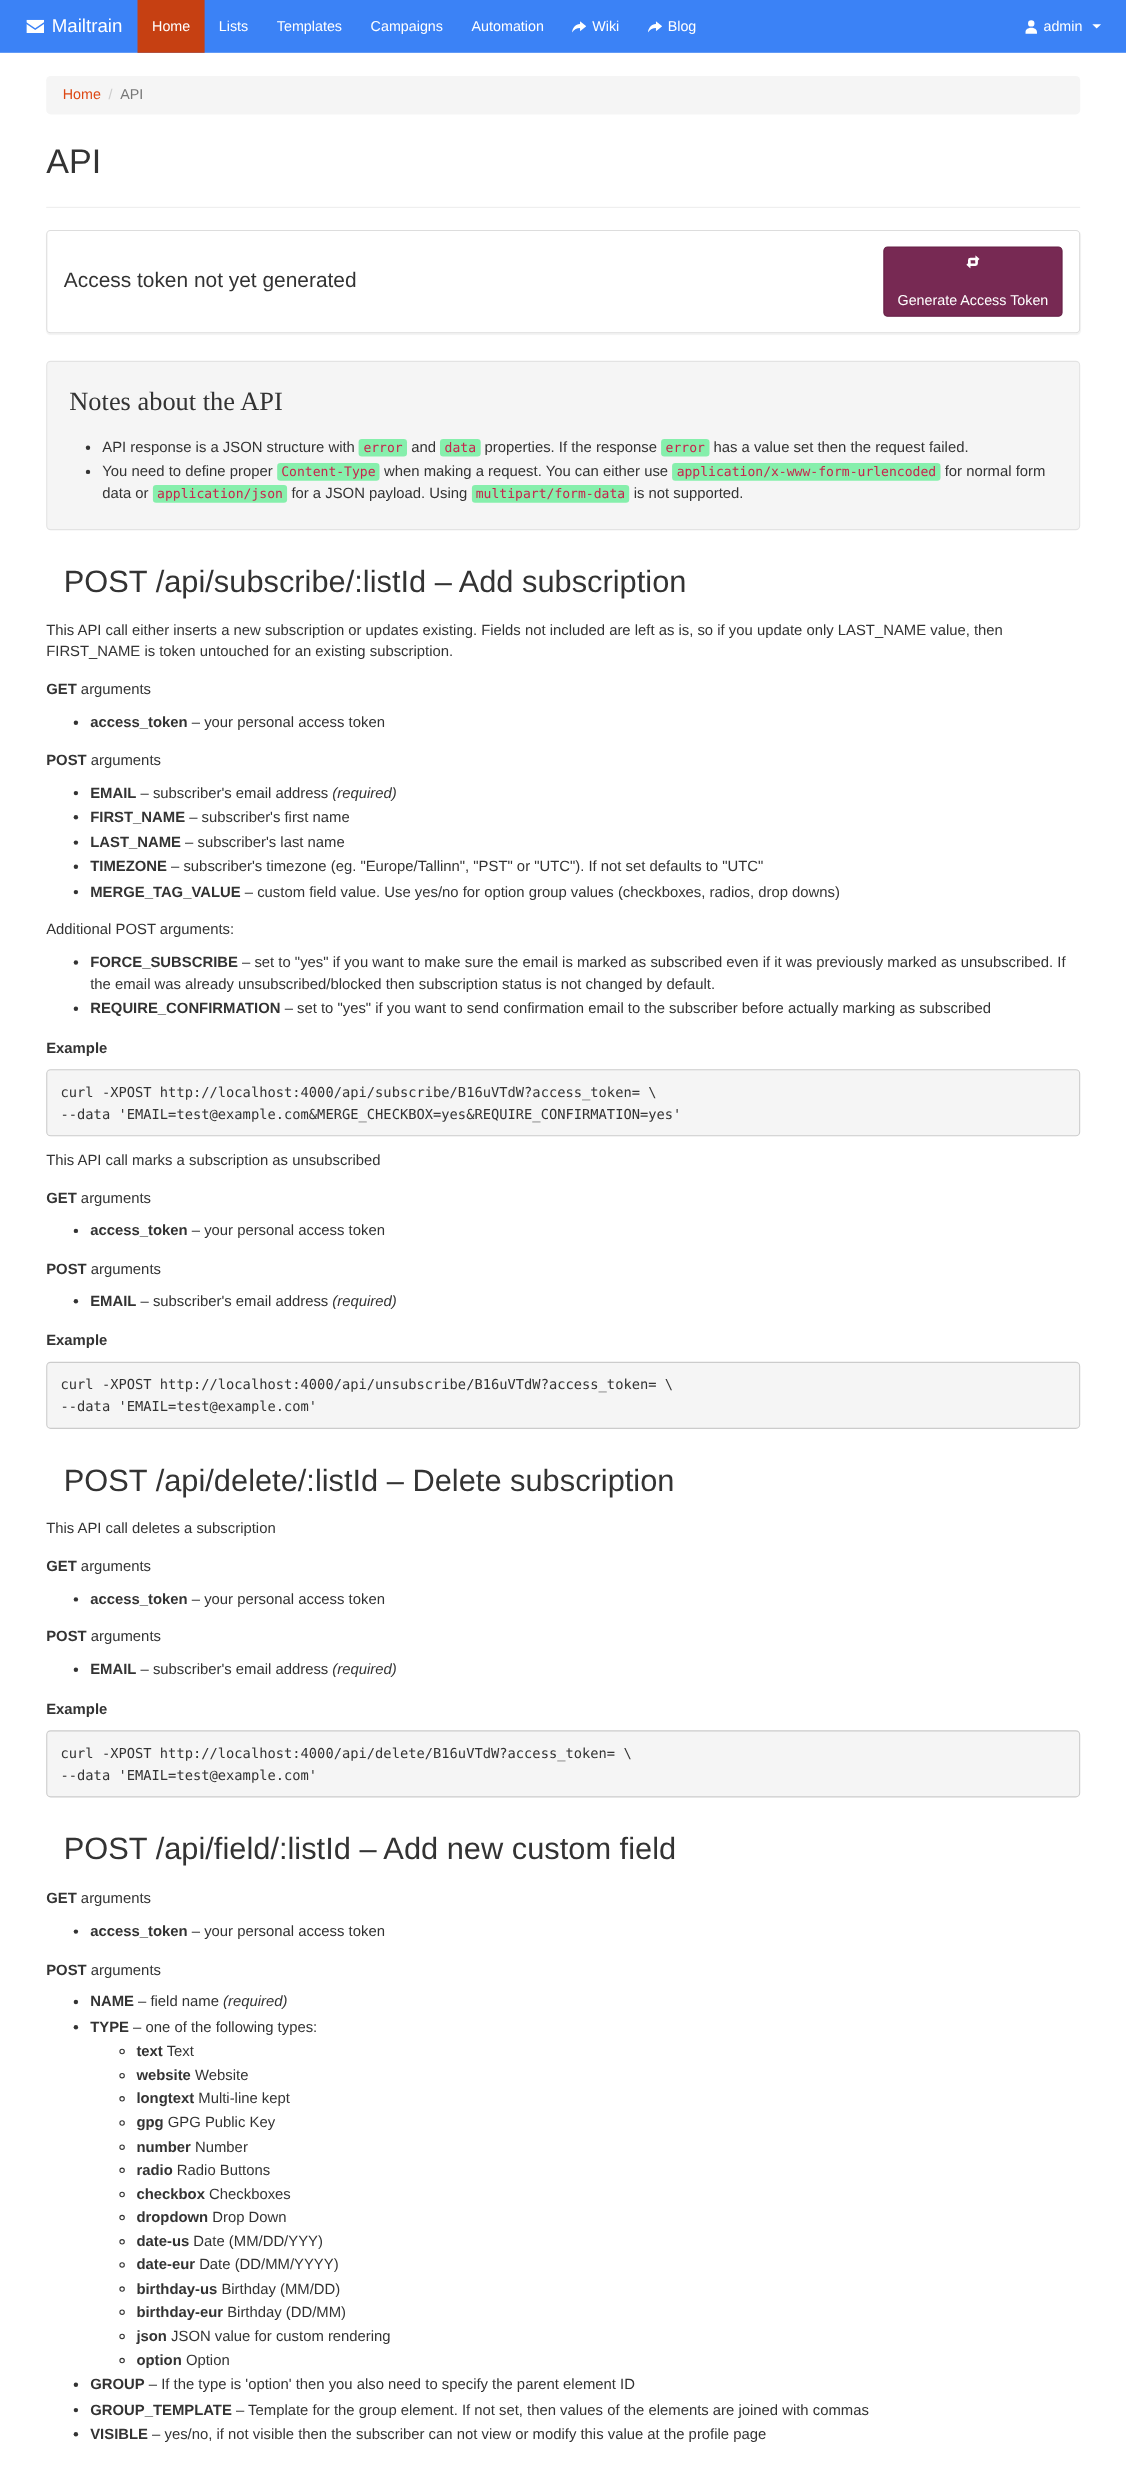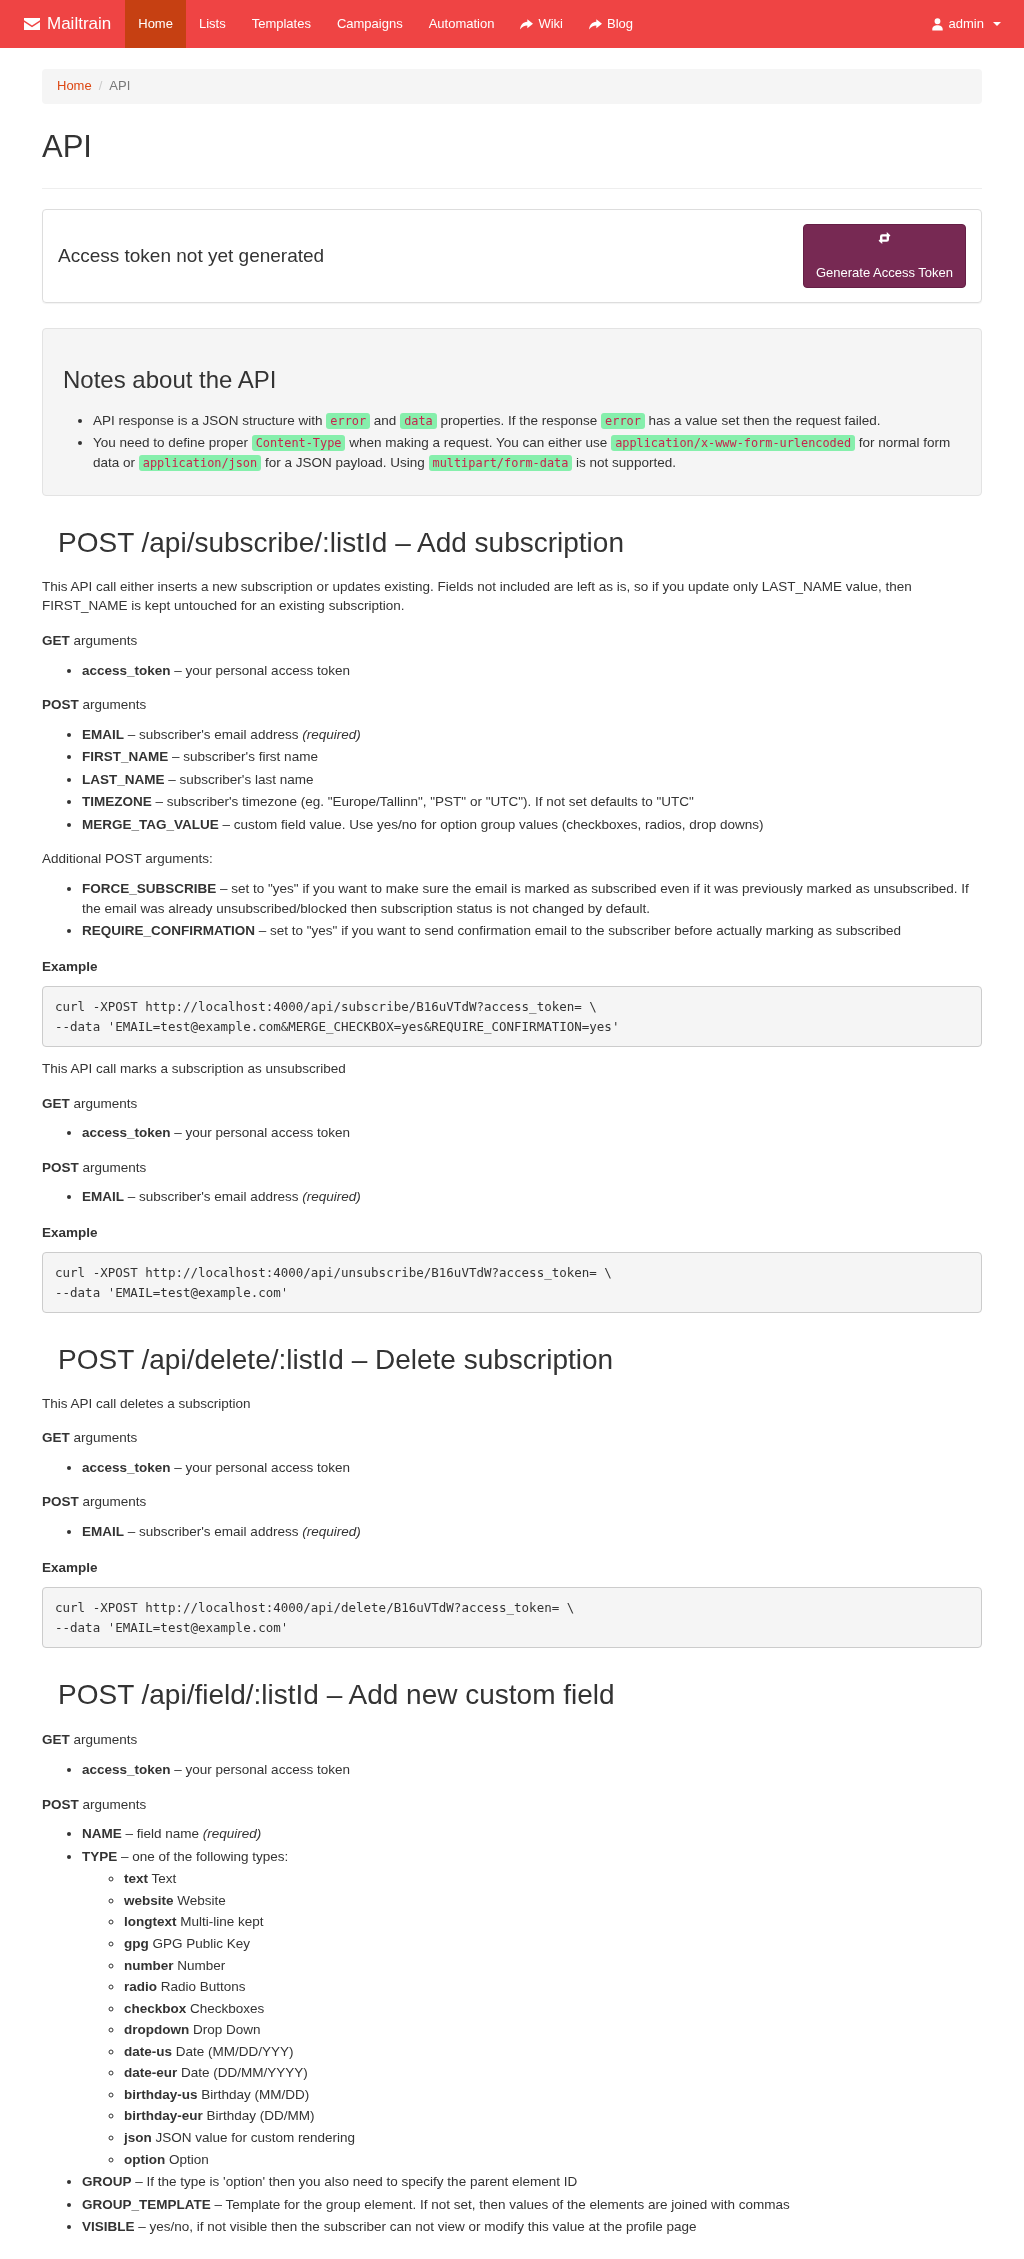--- a/index.html
+++ b/index.html
@@ -8,21 +8,21 @@
     font-family: "Liberation Sans", sans-serif;
     font-size: 14px;
     color: #333;
     line-height: 1.45;
     min-width: 1024px;
   }
   a { text-decoration: none; }
 
   
   .navbar {
-    background: #ef4444;
+    background: #3b82f6;
     height: 48px;
     display: flex;
     align-items: stretch;
     padding: 0 10px;
   }
   .brand {
     display: flex; align-items: center; gap: 7px;
     color: #fff; font-size: 17px; font-weight: 500;
     padding: 0 14px; cursor: pointer;
   }
@@ -79,21 +79,21 @@
     display: inline-flex; align-items: center; gap: 21px;
     cursor: pointer;
     flex-direction: column;
   }
 
   
   .well {
     background: #f5f5f5; border: 1px solid #e3e3e3; border-radius: 4px;
     padding: 20px; margin-bottom: 27px;
   }
-  .well h3 { font-size: 24px; font-weight: 500; margin: 14px 0 13px; }
+  .well h3 { font-size: 24px; font-weight: 500; margin: 0 0 13px; font-family: Liberation Serif, serif; }
   .well ul { padding-left: 30px; margin: 0; }
   .well li { font-size: 13.5px; margin-bottom: 3px; }
 
   code {
     font-family: "DejaVu Sans Mono", "Liberation Mono", monospace;
     font-size: 88%;
     color: #c7254e; background: #86efac;
     padding: 1px 4px; border-radius: 3px;
   }
 
@@ -208,21 +208,21 @@
   <div class="well">
     <h3>Notes about the API</h3>
     <ul>
       <li><span>API response is a JSON structure with </span><code>error</code><span> and </span><code>data</code><span> properties. If the response </span><code>error</code><span> has a value set then the request failed.</span></li>
       <li><span>You need to define proper </span><code>Content-Type</code><span> when making a request. You can either use </span><code>application/x-www-form-urlencoded</code><span> for normal form data or </span><code>application/json</code><span> for a JSON payload. Using </span><code>multipart/form-data</code><span> is not supported.</span></li>
     </ul>
   </div>
 
   <section>
     <h3 class="sec-title">POST /api/subscribe/:listId – Add subscription</h3>
-    <p>This API call either inserts a new subscription or updates existing. Fields not included are left as is, so if you update only LAST_NAME value, then FIRST_NAME is kept untouched for an existing subscription.</p>
+    <p>This API call either inserts a new subscription or updates existing. Fields not included are left as is, so if you update only LAST_NAME value, then FIRST_NAME is token untouched for an existing subscription.</p>
     <p class="args-label"><strong>GET</strong><span> arguments</span></p>
     <ul class="arg-list">
 
     <li><strong>access_token</strong><span> – your personal access token</span></li>
       </ul>
     <p class="args-label"><strong>POST</strong><span> arguments</span></p>
     <ul class="arg-list">
 
     <li><strong>EMAIL</strong><span> – subscriber's email address </span><em class="req">(required)</em></li>
         <li><strong>FIRST_NAME</strong><span> – subscriber's first name</span></li>

